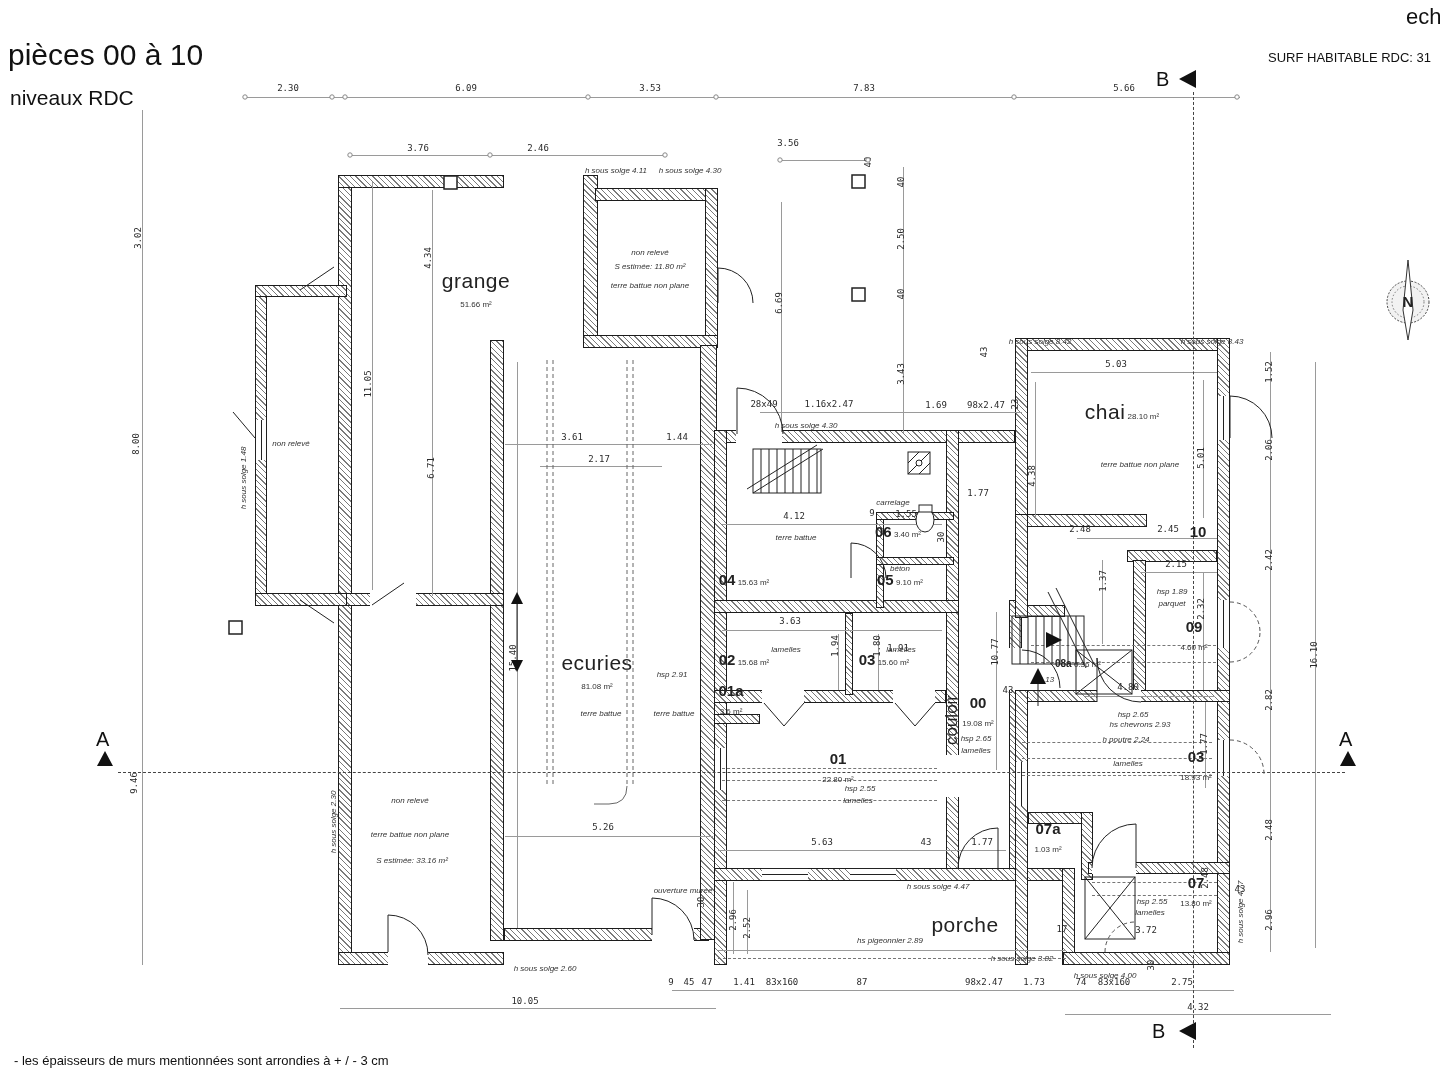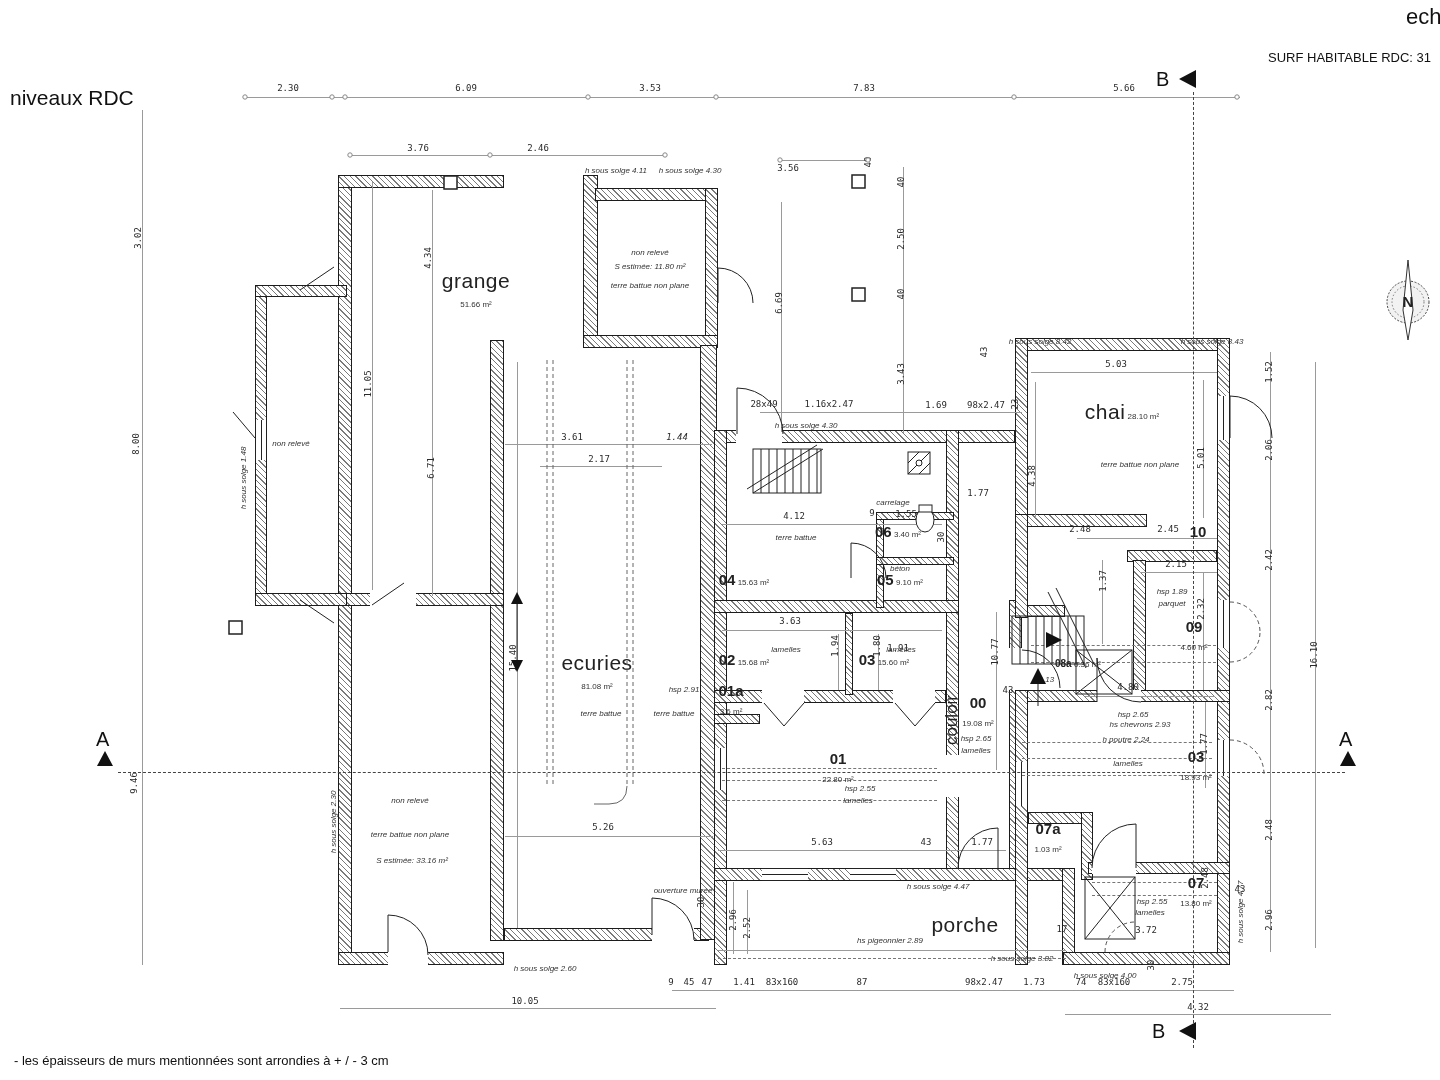--- a/index.html
+++ b/index.html
@@ -33,21 +33,21 @@
   .room .num{font-size:15px;font-weight:bold;color:#222}
   .room .numsm{font-size:10px;font-weight:bold;color:#222}
   .room .area{font-size:8px;color:#333;font-weight:normal}
   svg{position:absolute;left:0;top:0;pointer-events:none}
 </style>
 </head>
 <body>
 
 <div class="canvas">
 
-  <div class="abs title1" style="left:8px;top:4px"><br></div>
+  <div class="abs title1" style="left:8px;top:4px"><br><span>pièces 00 à 10</span></div>
   <div class="abs title2" style="left:10px;top:86px">niveaux RDC</div>
   <div class="abs hdr-ech" style="left:1406px;top:4px">ech</div>
   <div class="abs hdr-surf" style="left:1268px;top:50px">SURF HABITABLE RDC: 31</div>
 
   <div class="abs seclabel" style="left:1156px;top:68px">B</div>
   <div class="abs seclabel" style="left:1152px;top:1020px">B</div>
   <div class="abs seclabel" style="left:96px;top:728px">A</div>
   <div class="abs seclabel" style="left:1339px;top:728px">A</div>
 
   <div class="abs note" style="left:14px;top:1053px">- les épaisseurs de murs mentionnées sont arrondies à + / - 3 cm</div>
@@ -168,32 +168,32 @@
       <div class="dashh" style="left: 718px; top: 958px; width: 348px;"></div>
     </div>
   <div id="dims">
       <div class="dim" style="left: 288px; top: 88px; transform: translate(-50%, -50%);">2.30</div>
       <div class="dim" style="left: 466px; top: 88px; transform: translate(-50%, -50%);">6.09</div>
       <div class="dim" style="left: 650px; top: 88px; transform: translate(-50%, -50%);">3.53</div>
       <div class="dim" style="left: 864px; top: 88px; transform: translate(-50%, -50%);">7.83</div>
       <div class="dim" style="left: 1124px; top: 88px; transform: translate(-50%, -50%);">5.66</div>
       <div class="dim" style="left: 418px; top: 148px; transform: translate(-50%, -50%);">3.76</div>
       <div class="dim" style="left: 538px; top: 148px; transform: translate(-50%, -50%);">2.46</div>
-      <div class="dim" style="left: 788px; top: 168px; transform: translate(-50%, -50%); text-align: right;">3.56</div>
+      <div class="dim" style="left: 788px; top: 143px; transform: translate(-50%, -50%); text-align: right;">3.56</div>
       <div class="dim" style="left: 868px; top: 162px; transform: translate(-50%, -50%) rotate(-90deg);">40</div>
       <div class="dim" style="left: 138px; top: 238px; transform: translate(-50%, -50%) rotate(-90deg);">3.02</div>
       <div class="dim" style="left: 136px; top: 444px; transform: translate(-50%, -50%) rotate(-90deg);">8.00</div>
       <div class="dim" style="left: 134px; top: 783px; transform: translate(-50%, -50%) rotate(-90deg);">9.46</div>
       <div class="dim" style="left: 368px; top: 384px; transform: translate(-50%, -50%) rotate(-90deg);">11.05</div>
       <div class="dim" style="left: 428px; top: 258px; transform: translate(-50%, -50%) rotate(-90deg);">4.34</div>
       <div class="dim" style="left: 431px; top: 468px; transform: translate(-50%, -50%) rotate(-90deg);">6.71</div>
       <div class="dim" style="left: 513px; top: 658px; transform: translate(-50%, -50%) rotate(-90deg);">15.40</div>
       <div class="dim" style="left: 572px; top: 437px; transform: translate(-50%, -50%);">3.61</div>
       <div class="dim" style="left: 599px; top: 459px; transform: translate(-50%, -50%);">2.17</div>
-      <div class="dim" style="left: 677px; top: 437px; transform: translate(-50%, -50%); font-style: italic;">1.44</div>
+      <div class="dim" style="left: 677px; top: 437px; transform: translate(-50%, -50%);">1.44</div>
       <div class="dim" style="left: 779px; top: 303px; transform: translate(-50%, -50%) rotate(-90deg);">6.69</div>
       <div class="dim" style="left: 901px; top: 182px; transform: translate(-50%, -50%) rotate(-90deg);">40</div>
       <div class="dim" style="left: 901px; top: 239px; transform: translate(-50%, -50%) rotate(-90deg);">2.50</div>
       <div class="dim" style="left: 901px; top: 294px; transform: translate(-50%, -50%) rotate(-90deg);">40</div>
       <div class="dim" style="left: 901px; top: 374px; transform: translate(-50%, -50%) rotate(-90deg);">3.43</div>
       <div class="dim" style="left: 764px; top: 404px; transform: translate(-50%, -50%);">28x49</div>
       <div class="dim" style="left: 829px; top: 404px; transform: translate(-50%, -50%);">1.16x2.47</div>
       <div class="dim" style="left: 936px; top: 405px; transform: translate(-50%, -50%);">1.69</div>
       <div class="dim" style="left: 986px; top: 405px; transform: translate(-50%, -50%);">98x2.47</div>
       <div class="dim" style="left: 1015px; top: 404px; transform: translate(-50%, -50%) rotate(-90deg);">23</div>
@@ -268,21 +268,21 @@
       <div class="ann" style="left: 683px; top: 890px; transform: translate(-50%, -50%);">ouverture murée</div>
       <div class="ann" style="left: 291px; top: 443px; transform: translate(-50%, -50%);">non relevé</div>
       <div class="ann" style="left: 650px; top: 252px; transform: translate(-50%, -50%);">non relevé</div>
       <div class="ann" style="left: 650px; top: 266px; transform: translate(-50%, -50%);">S estimée: 11.80 m²</div>
       <div class="ann" style="left: 650px; top: 285px; transform: translate(-50%, -50%);">terre battue non plane</div>
       <div class="ann" style="left: 410px; top: 800px; transform: translate(-50%, -50%);">non relevé</div>
       <div class="ann" style="left: 412px; top: 816px; transform: translate(-50%, -50%); margin-top: 44px;">S estimée: 33.16 m²</div>
       <div class="ann" style="left: 410px; top: 834px; transform: translate(-50%, -50%);">terre battue non plane</div>
       <div class="ann" style="left: 601px; top: 713px; transform: translate(-50%, -50%);">terre battue</div>
       <div class="ann" style="left: 674px; top: 713px; transform: translate(-50%, -50%);">terre battue</div>
-      <div class="ann" style="left: 672px; top: 689px; transform: translate(-50%, -50%); margin-left: 12px;">hsp 2.91</div>
+      <div class="ann" style="left: 672px; top: 674px; transform: translate(-50%, -50%);">hsp 2.91</div>
       <div class="ann" style="left: 796px; top: 537px; transform: translate(-50%, -50%);">terre battue</div>
       <div class="ann" style="left: 900px; top: 568px; transform: translate(-50%, -50%);">béton</div>
       <div class="ann" style="left: 893px; top: 502px; transform: translate(-50%, -50%);">carrelage</div>
       <div class="ann" style="left: 786px; top: 649px; transform: translate(-50%, -50%);">lamelles</div>
       <div class="ann" style="left: 901px; top: 649px; transform: translate(-50%, -50%);">lamelles</div>
       <div class="ann" style="left: 860px; top: 788px; transform: translate(-50%, -50%);">hsp 2.55</div>
       <div class="ann" style="left: 858px; top: 800px; transform: translate(-50%, -50%);">lamelles</div>
       <div class="ann" style="left: 976px; top: 738px; transform: translate(-50%, -50%);">hsp 2.65</div>
       <div class="ann" style="left: 976px; top: 750px; transform: translate(-50%, -50%);">lamelles</div>
       <div class="ann" style="left: 1172px; top: 591px; transform: translate(-50%, -50%);">hsp 1.89</div>

